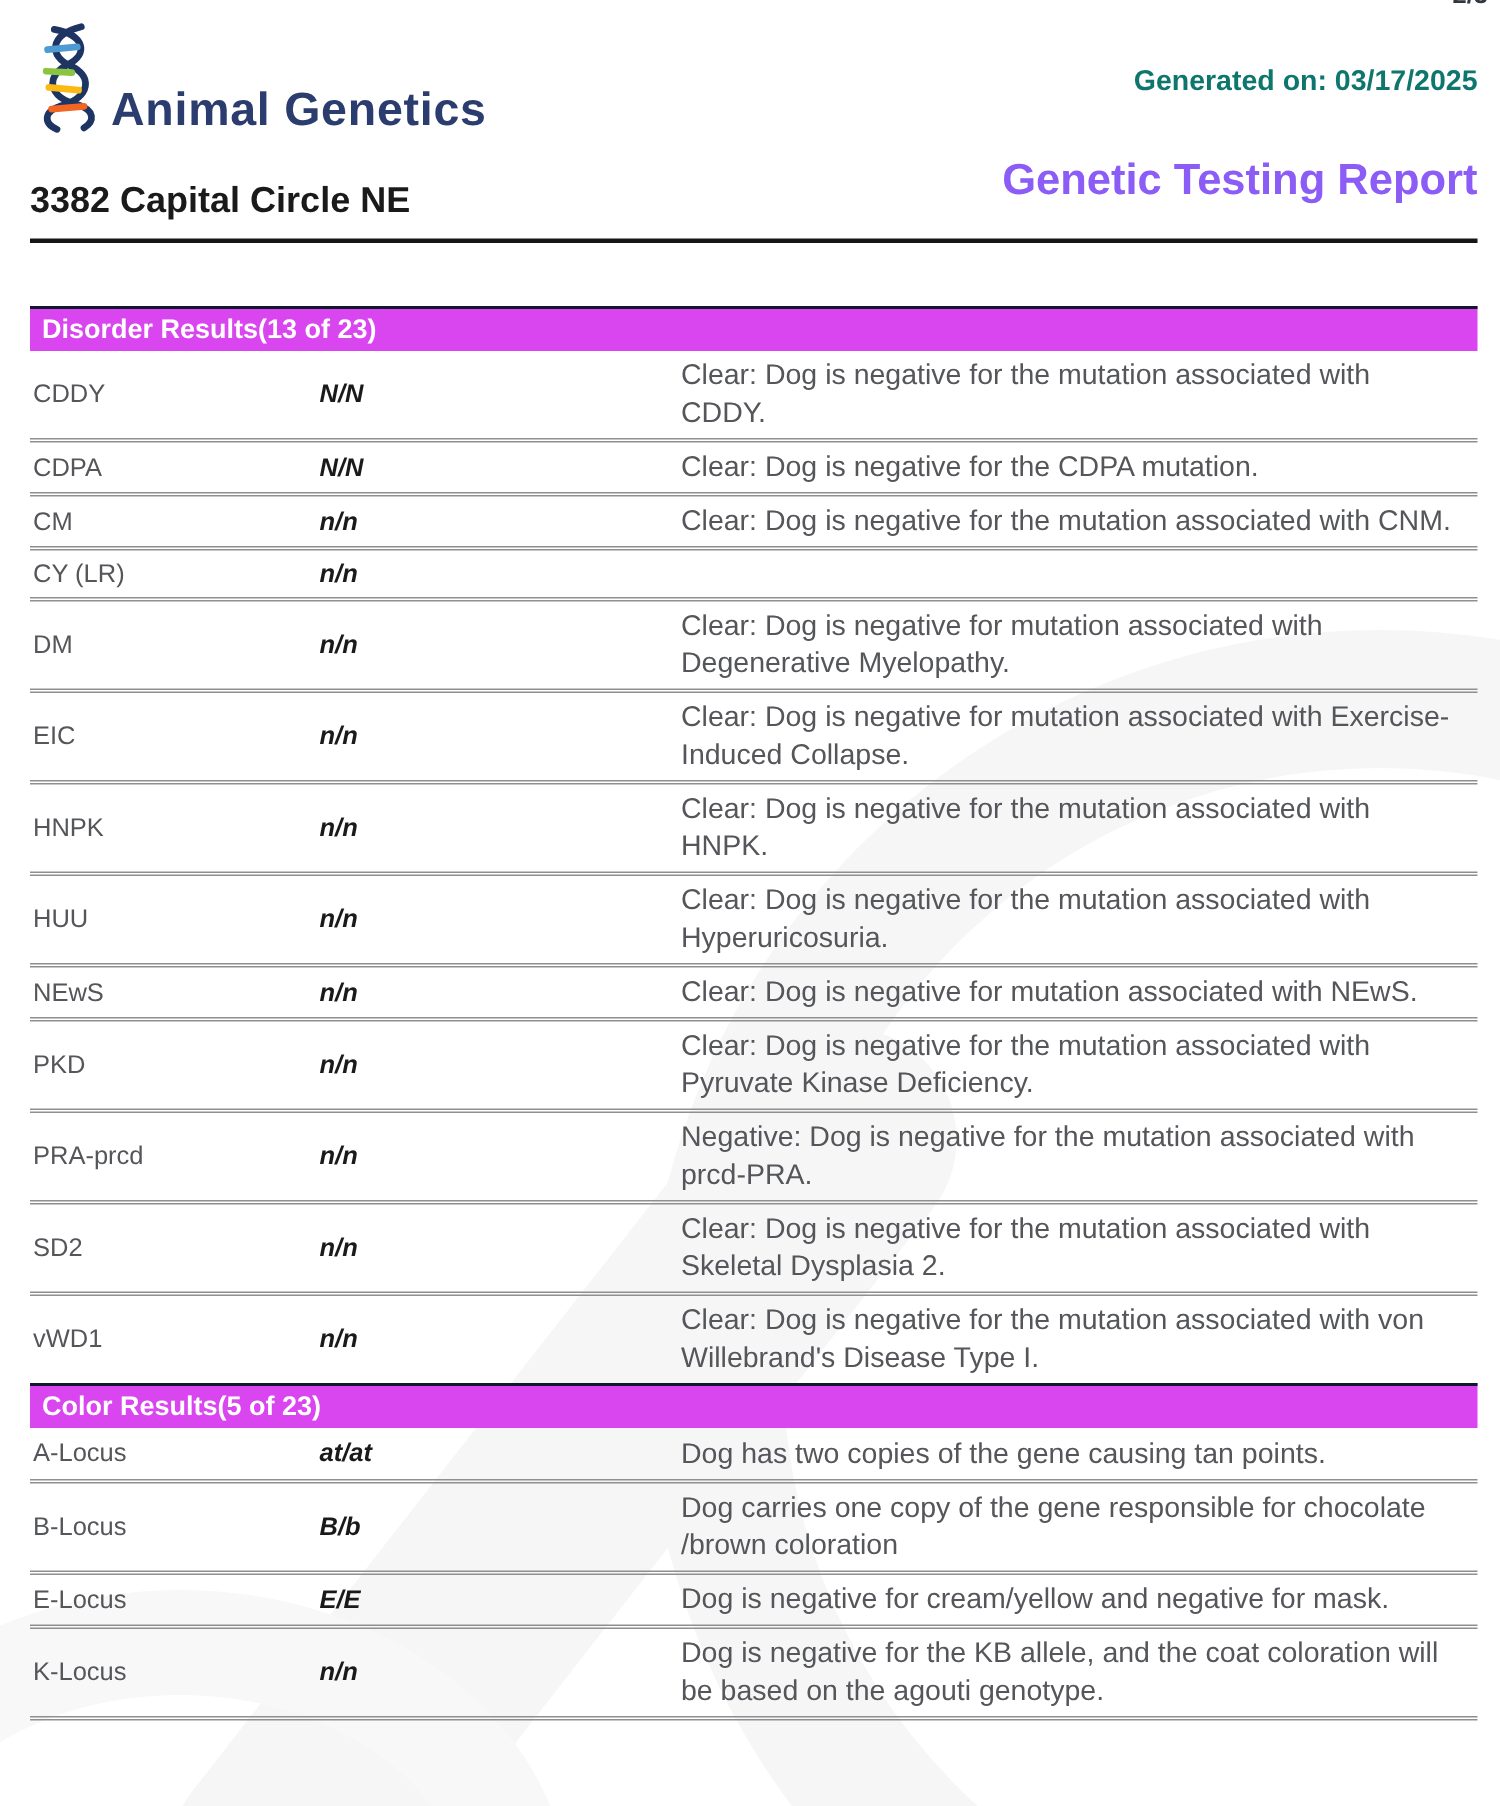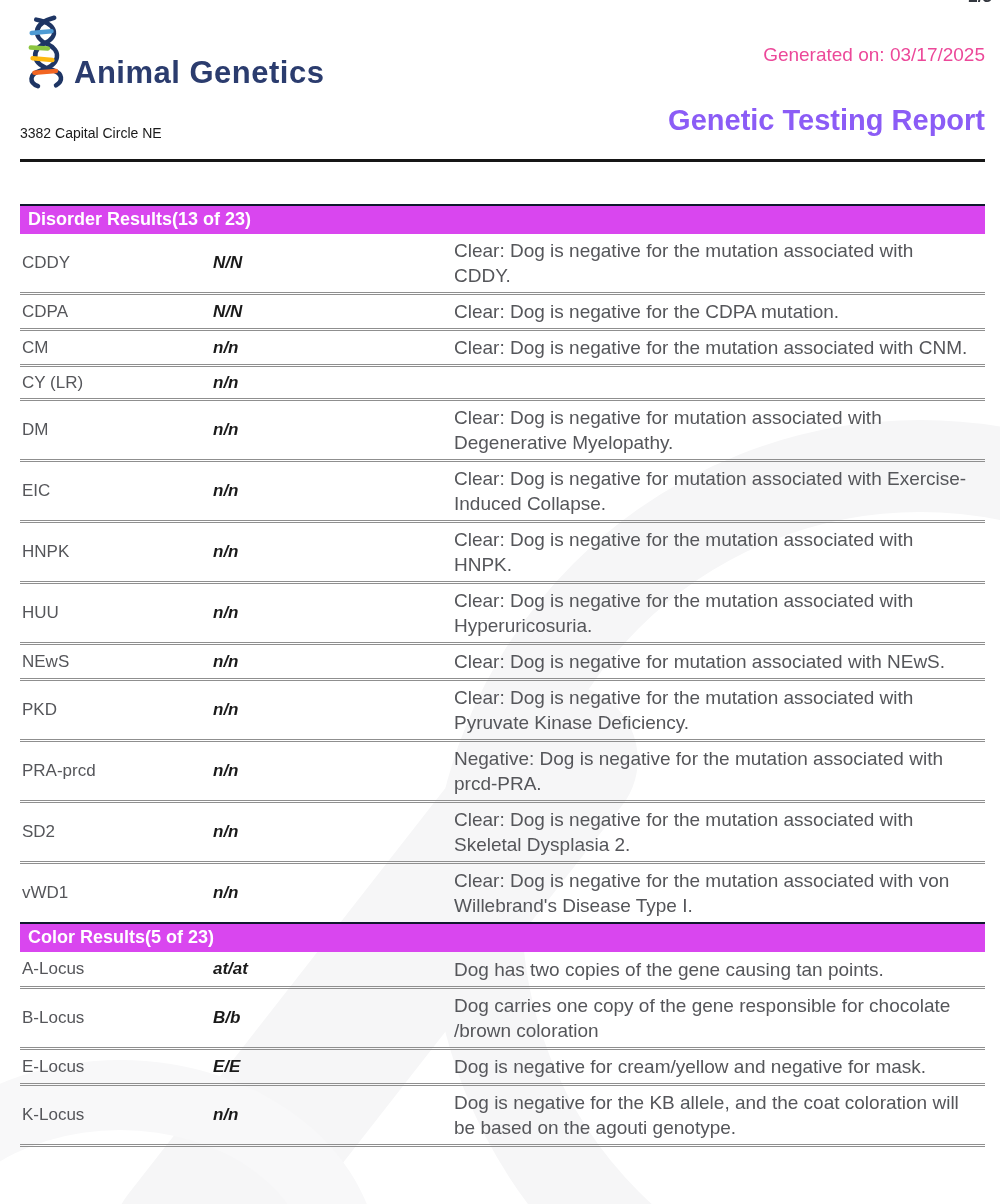--- a/index.html
+++ b/index.html
@@ -16,25 +16,25 @@
 
   .content{position:relative;z-index:1;padding:8px 15px 0 20px;}
 
   .page-indicator{position:absolute;top:-13px;right:8px;z-index:2;
        font-size:17px;font-weight:bold;color:#33373f;}
 
   
   .top{display:flex;justify-content:space-between;align-items:center;height:88px;}
   .brand{display:flex;align-items:flex-end;}
   .brand-name{font-size:31px;font-weight:bold;color:#2b3c6e;letter-spacing:.5px;}
-  .generated{font-size:19px;font-weight:normal;color:#ec4899;align-self:center;margin-top:6px;}
+  .generated{font-size:19px;font-weight:bold;color:#0f766e;align-self:center;margin-top:6px;}
 
   
   .subheader{display:flex;justify-content:space-between;margin-top:24px;}
-  .address{font-size:14px;font-weight:normal;color:#1a1a1a;line-height:27px;}
+  .address{font-size:24px;font-weight:bold;color:#1a1a1a;line-height:27px;}
   .titleblock{text-align:right;margin-top:-16px;}
   .report-title{font-size:29px;font-weight:bold;color:#8b5cf6;line-height:33px;}
   .report-subject{font-size:19px;font-weight:bold;color:#21386b;line-height:25px;}
 
   .rule{height:3px;background:#161616;margin-top:12px;}
 
   #sections-root{margin-top:42px;}
   .section-bar{background:#d946ef;border-top:2px solid #10182e;color:#ffffff;
        font-size:18px;font-weight:bold;padding:3px 0 4px 8px;line-height:21px;}
   .trow{display:grid;grid-template-columns:193px 197px 1fr;align-items:center;

